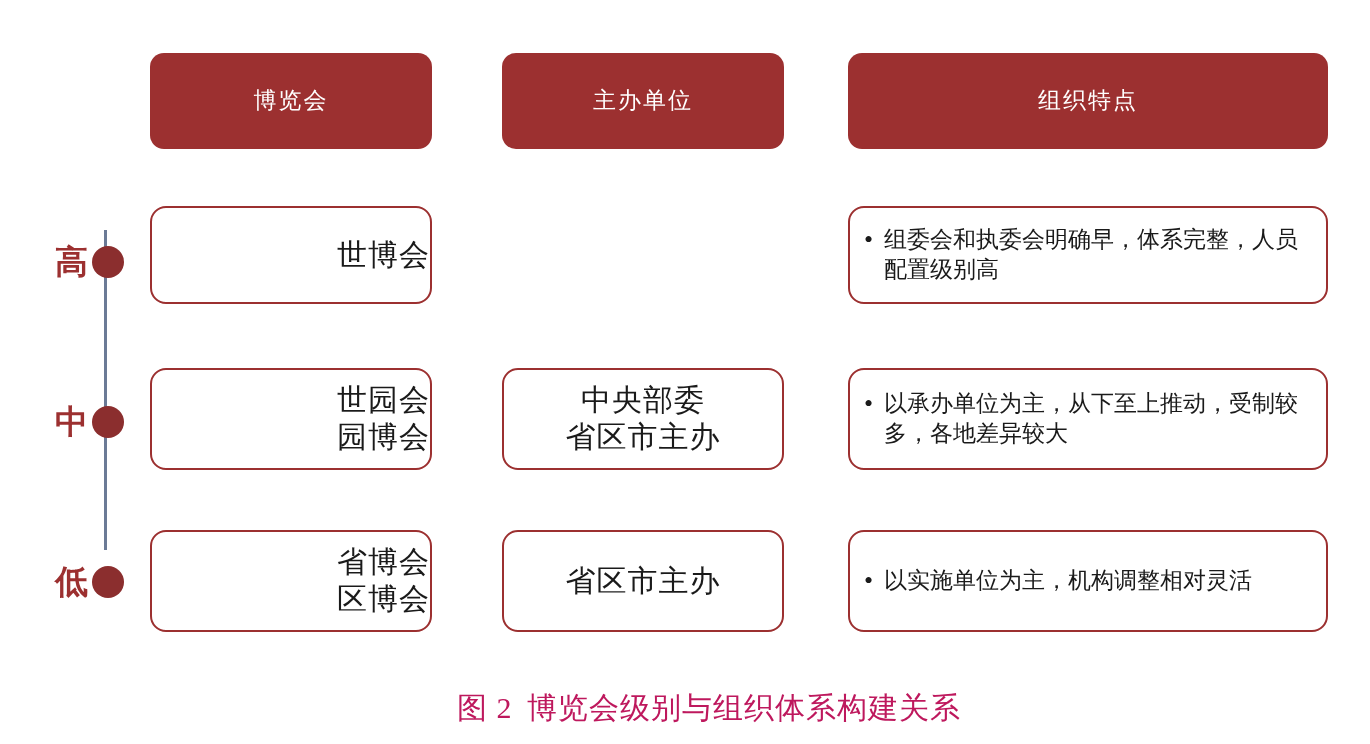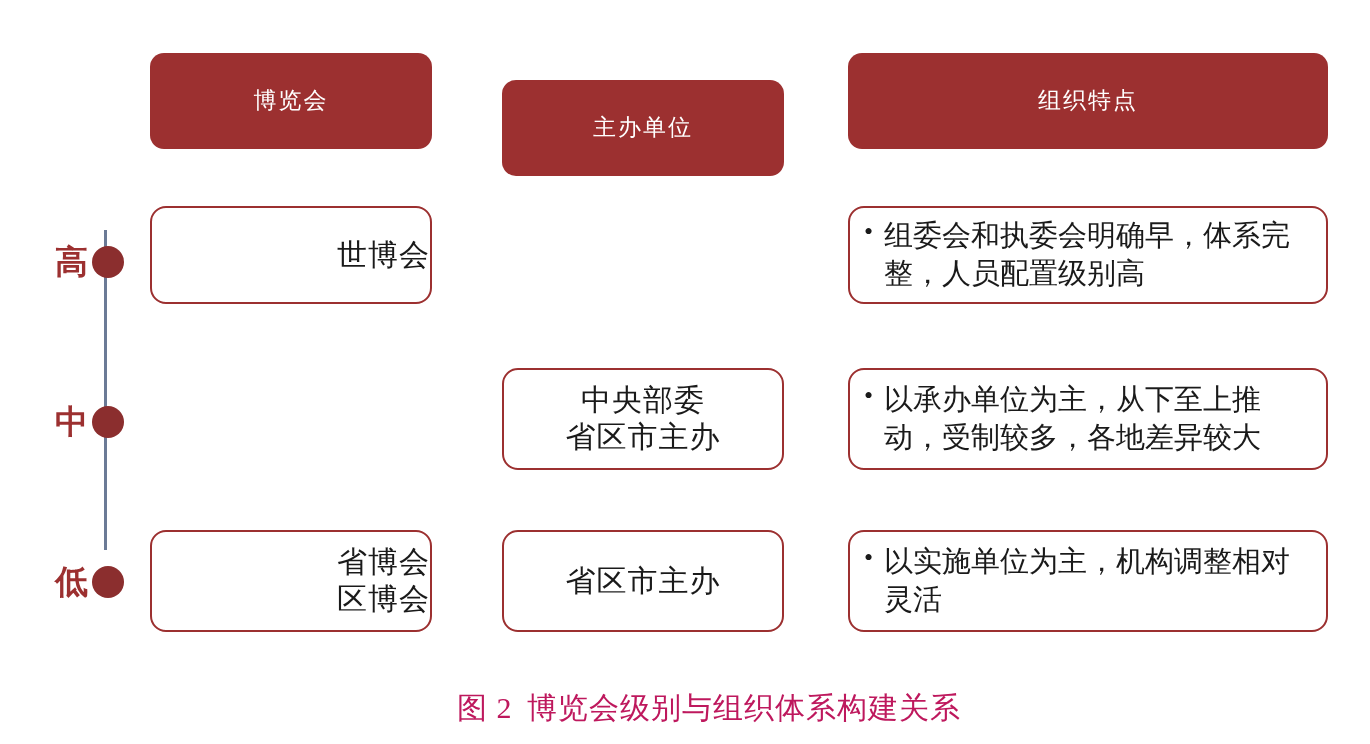--- a/index.html
+++ b/index.html
@@ -39,21 +39,21 @@
     background: #9C3030;
     border-radius: 14px;
     color: #ffffff;
     font-size: 23px;
     line-height: 96px;
     text-align: center;
     white-space: nowrap;
     letter-spacing: 2px;
   }
   .header-chip.col1 { left: 150px;  width: 282px; }
-  .header-chip.col2 { left: 502px;  width: 282px; margin-top: 27px; }
+  .header-chip.col2 { left: 502px;  width: 282px; }
   .header-chip.col3 { left: 848px;  width: 480px; }
 
   
   .axis {
     position: absolute;
     left: 40px;
     top: 200px;
     width: 110px;
     height: 440px;
   }
@@ -114,21 +114,21 @@
     white-space: pre-line;
     letter-spacing: 1px;
   }
   .box.feature {
     justify-content: flex-start;
     padding-left: 14px;
     padding-right: 10px;
   }
   .box.feature .txt {
     text-align: left;
-    font-size: 29px;
+    font-size: 23px;
     line-height: 1.3;
     letter-spacing: 0px;
     display: block;
     position: relative;
     padding-left: 20px;
   }
   .box.feature .txt::before {
     content: "•";
     position: absolute;
     left: 0;
@@ -199,20 +199,24 @@
     </div>
   </div>
 
   <div class="box c1 row1 h-small">
     <div class="txt">世博会</div>
   </div>
   <div class="box c3 row1 h-small feature">
     <div class="txt">组委会和执委会明确早，体系完整，人员配置级别高</div>
   </div>
 
+  <div class="box c1 row2 h-mid">
+    <div class="txt">世园会
+园博会</div>
+  </div>
   <div class="box c2 row2 h-mid">
     <div class="txt">中央部委
 省区市主办</div>
   </div>
   <div class="box c3 row2 h-mid feature">
     <div class="txt">以承办单位为主，从下至上推动，受制较多，各地差异较大</div>
   </div>
 
   <div class="box c1 row3 h-mid">
     <div class="txt">省博会

